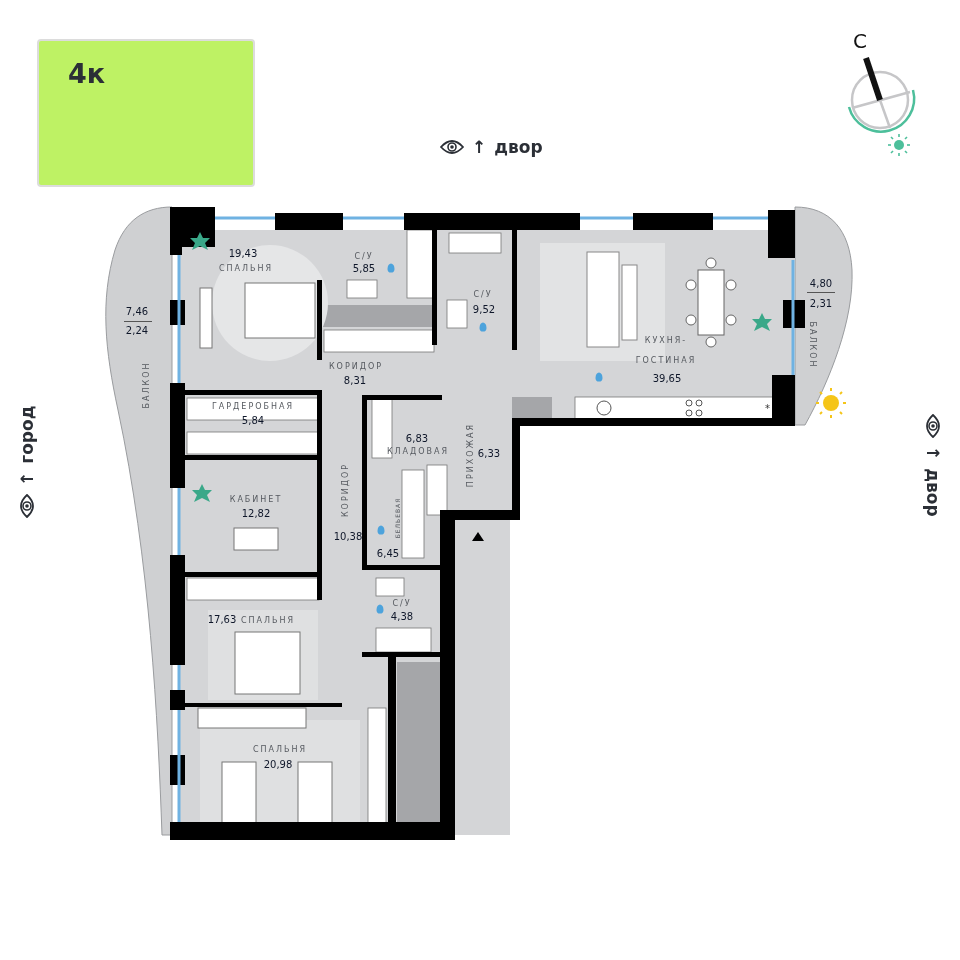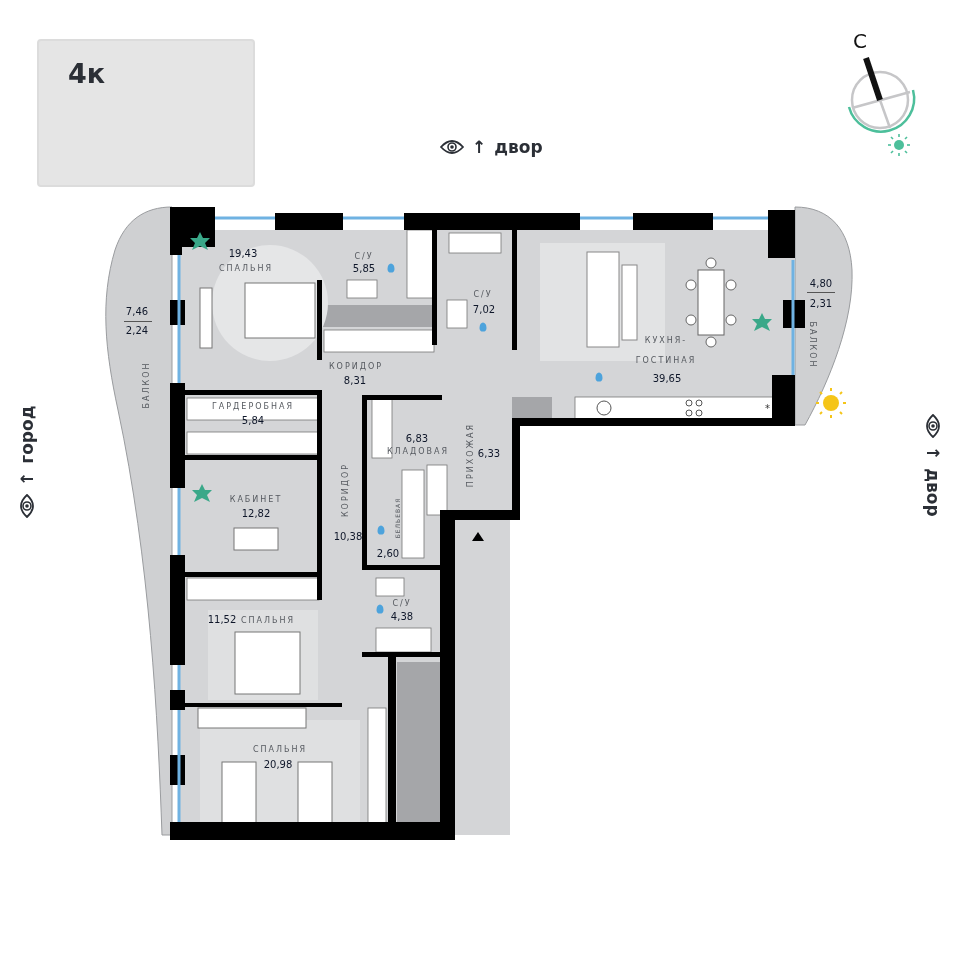--- a/index.html
+++ b/index.html
@@ -1,17 +1,17 @@
 <!DOCTYPE html>
 <html><head>
 <meta charset="utf-8">
 <style>
   html, body { margin:0; padding:0; background:#ffffff; }
   body { width:960px; height:960px; position:relative; overflow:hidden; font-family:"DejaVu Sans", sans-serif; color:#2b2f36; }
-  .info-card { position:absolute; left:37px; top:39px; width:218px; height:148px; border:2px solid #dcdcdc; border-radius:4px; box-sizing:border-box; padding:16px 0 0 29px; background:#e5e5e5; }
+  .info-card { position:absolute; left:37px; top:39px; width:218px; height:148px; border:2px solid #dcdcdc; border-radius:4px; box-sizing:border-box; padding:16px 0 0 29px; background:#bef264; }
   .info-rooms { font-size:27px; font-weight:bold; line-height:34px; color:#2b2f36; }
   .info-area, .info-code { font-size:27px; line-height:37px; color:#2b2f36; }
   .info-area sup { font-size:15px; vertical-align:top; position:relative; top:-2px; }
   .view { position:absolute; display:flex; align-items:center; gap:8px; font-size:17px; font-weight:bold; color:#2b2f36; }
   .view-top { left:440px; top:137px; }
   .view-left { left:17px; top:400px; transform-origin:left top; transform:rotate(-90deg) translate(-118px,0); }
   .view-right { left:943px; top:414px; transform-origin:left top; transform:rotate(90deg); }
   .plan { position:absolute; left:0; top:0; }
   .lbl { position:absolute; transform:translate(-50%,-50%); text-align:center; white-space:nowrap; }
   .area { font-size:10px; color:#0f172a; }
@@ -216,21 +216,21 @@
 </svg>
 
 <div class="lbl area" style="left:243px;top:253px">19,43</div>
 <div class="lbl name" style="left:246px;top:268px">СПАЛЬНЯ</div>
 
 <div class="lbl name" style="left:364px;top:256px">С/У</div>
 <div class="lbl area" style="left:364px;top:268px">5,85</div>
 <div class="drop" style="left:391px;top:268px"></div>
 
 <div class="lbl name" style="left:483px;top:294px">С/У</div>
-<div class="lbl area" style="left:484px;top:309px">7,02</div>
+<div class="lbl area" style="left:484px;top:309px">9,52</div>
 <div class="drop" style="left:483px;top:327px"></div>
 
 <div class="lbl name" style="left:666px;top:340px">КУХНЯ-</div>
 <div class="lbl name" style="left:666px;top:360px">ГОСТИНАЯ</div>
 <div class="lbl area" style="left:667px;top:378px">39,65</div>
 <div class="drop" style="left:599px;top:377px"></div>
 
 <div class="lbl name" style="left:356px;top:366px">КОРИДОР</div>
 <div class="lbl area" style="left:355px;top:380px">8,31</div>
 
@@ -243,28 +243,28 @@
 <div class="lbl name vert" style="left:470px;top:455px">ПРИХОЖАЯ</div>
 <div class="lbl area" style="left:489px;top:453px">6,33</div>
 
 <div class="lbl name" style="left:256px;top:499px">КАБИНЕТ</div>
 <div class="lbl area" style="left:256px;top:513px">12,82</div>
 
 <div class="lbl name vert" style="left:345px;top:490px">КОРИДОР</div>
 <div class="lbl area" style="left:348px;top:536px">10,38</div>
 
 <div class="lbl name vert" style="left:397px;top:518px;font-size:6px;letter-spacing:1px">БЕЛЬЕВАЯ</div>
-<div class="lbl area" style="left:388px;top:553px">2,60</div>
+<div class="lbl area" style="left:388px;top:553px">6,45</div>
 <div class="drop" style="left:381px;top:530px"></div>
 
 <div class="lbl name" style="left:402px;top:603px">С/У</div>
 <div class="lbl area" style="left:402px;top:616px">4,38</div>
 <div class="drop" style="left:380px;top:609px"></div>
 
-<div class="lbl area" style="left:222px;top:619px">11,52</div>
+<div class="lbl area" style="left:222px;top:619px">17,63</div>
 <div class="lbl name" style="left:268px;top:620px">СПАЛЬНЯ</div>
 
 <div class="lbl name" style="left:280px;top:749px">СПАЛЬНЯ</div>
 <div class="lbl area" style="left:278px;top:764px">20,98</div>
 
 <div class="lbl area" style="left:137px;top:311px">7,46</div>
 <div style="position:absolute;left:124px;top:321px;width:28px;height:1px;background:#555"></div>
 <div class="lbl area" style="left:137px;top:330px">2,24</div>
 <div class="lbl name vert" style="left:146px;top:385px">БАЛКОН</div>
 

